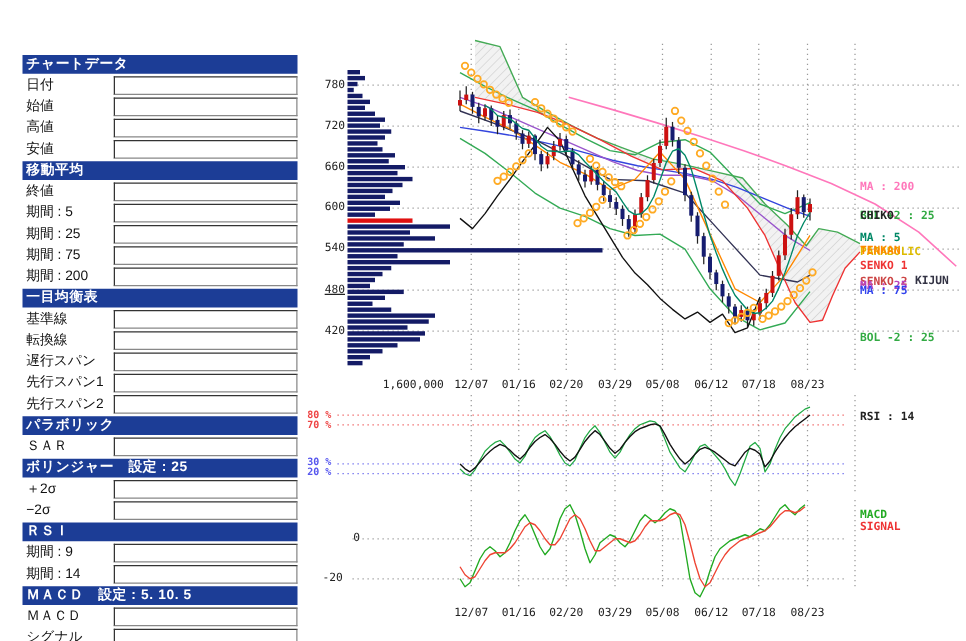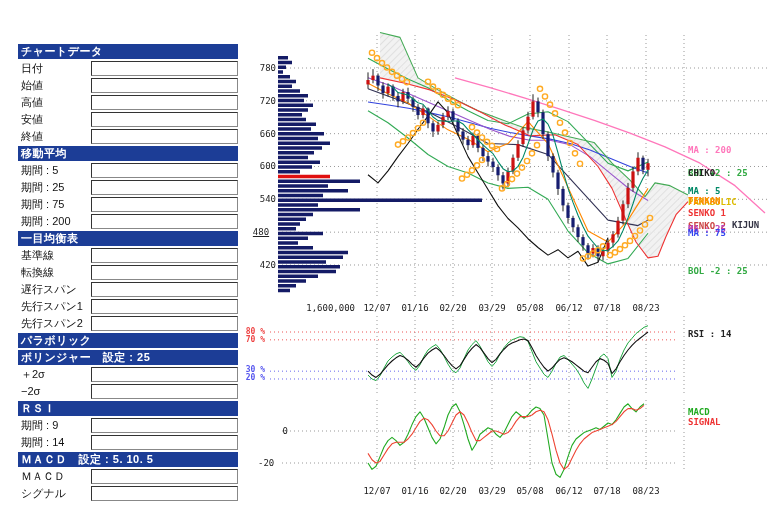--- a/index.html
+++ b/index.html
@@ -39,25 +39,25 @@
         <input style="">
       </div>
       <div class="srow field">
         <span class="lbl">高値</span>
         <input style="">
       </div>
       <div class="srow field">
         <span class="lbl">安値</span>
         <input style="">
       </div>
+      <div class="srow header">移動平均</div>
       <div class="srow field">
         <span class="lbl">終値</span>
         <input style="">
       </div>
-      <div class="srow header">移動平均</div>
       <div class="srow field">
         <span class="lbl">期間 : 5</span>
         <input style="">
       </div>
       <div class="srow field">
         <span class="lbl">期間 : 25</span>
         <input style="">
       </div>
       <div class="srow field">
         <span class="lbl">期間 : 75</span>
@@ -82,20 +82,24 @@
       </div>
       <div class="srow field">
         <span class="lbl">先行スパン1</span>
         <input style="">
       </div>
       <div class="srow field">
         <span class="lbl">先行スパン2</span>
         <input style="">
       </div>
       <div class="srow header">パラボリック</div>
+      <div class="srow field">
+        <span class="lbl">ＳＡＲ</span>
+        <input style="">
+      </div>
       <div class="srow header">ボリンジャー　設定 : 25</div>
       <div class="srow field">
         <span class="lbl">＋2σ</span>
         <input style="">
       </div>
       <div class="srow field">
         <span class="lbl">−2σ</span>
         <input style="">
       </div>
       <div class="srow header">ＲＳＩ</div>
@@ -409,21 +413,21 @@
       <polyline points="368,463 372,469.4 376,466.2 380,456.6 384,447 388,440.6 392,437.4 396,440.6 400,445.4 404,442.2 408,434.2 412,424.6 416,416.6 420,411.8 424,418.2 428,427.8 432,437.4 436,443.8 440,439 444,427.8 448,415 452,407 456,403.8 460,411.8 464,424.6 468,439 472,450.2 476,443.8 480,434.2 484,431 488,427.8 492,429.4 496,434.2 500,437.4 504,432.6 508,424.6 512,416.6 516,411.8 520,415 524,418.2 528,415 532,410.2 536,407 540,408.6 544,415 548,439 552,463 556,474.2 560,477.4 564,469.4 568,456.6 572,445.4 576,439 580,435.8 584,432.6 588,431 592,429.4 596,427.8 600,429.4 604,426.2 608,423 612,424.6 616,419.8 620,413.4 624,407 628,403.8 632,408.6 636,411.8 640,407 644,403.8" fill="none" stroke="#22aa22" stroke-width="1.1" stroke-linejoin="round"></polyline>
       <polyline points="368,453.4 372,459.8 376,463 380,461.4 384,455 388,448.6 392,443.8 396,442.2 400,442.2 404,442.2 408,439 412,434.2 416,427.8 420,421.4 424,418.2 428,419.8 432,424.6 436,431 440,435.8 444,435.8 448,431 452,423 456,415 460,411.8 464,415 468,423 472,432.6 476,440.6 480,440.6 484,437.4 488,434.2 492,431 496,431 500,432.6 504,434.2 508,432.6 512,427.8 516,421.4 520,416.6 524,416.6 528,416.6 532,415 536,411.8 540,410.2 544,411.8 548,419.8 552,434.2 556,450.2 560,463 564,469.4 568,466.2 572,458.2 576,450.2 580,443.8 584,439 588,435.8 592,432.6 596,431 600,429.4 604,427.8 608,426.2 612,424.6 616,421.4 620,416.6 624,411.8 628,408.6 632,408.6 636,410.2 640,408.6 644,405.4" fill="none" stroke="#ee4433" stroke-width="1.1" stroke-linejoin="round"></polyline>
     </svg>
 
 <div id="labels">
       <div class="clab tick" style="left: 246px; top: 63px; width: 30px; text-align: right;">780</div>
       <div class="clab tick" style="left: 246px; top: 95.832px; width: 30px; text-align: right;">720</div>
       <div class="clab tick" style="left: 246px; top: 128.664px; width: 30px; text-align: right;">660</div>
       <div class="clab tick" style="left: 246px; top: 161.496px; width: 30px; text-align: right;">600</div>
       <div class="clab tick" style="left: 246px; top: 194.328px; width: 30px; text-align: right;">540</div>
-      <div class="clab tick" style="left: 246px; top: 227.16px; width: 30px; text-align: center; text-decoration: underline;">480</div>
+      <div class="clab tick" style="left: 246px; top: 227.16px; width: 30px; text-align: right; text-decoration: underline;">480</div>
       <div class="clab tick" style="left: 246px; top: 259.992px; width: 30px; text-align: right;">420</div>
       <div class="clab tick" style="left: 360px; top: 303px; width: 34px; text-align: center;">12/07</div>
       <div class="clab tick" style="left: 398px; top: 303px; width: 34px; text-align: center;">01/16</div>
       <div class="clab tick" style="left: 436px; top: 303px; width: 34px; text-align: center;">02/20</div>
       <div class="clab tick" style="left: 475px; top: 303px; width: 34px; text-align: center;">03/29</div>
       <div class="clab tick" style="left: 513px; top: 303px; width: 34px; text-align: center;">05/08</div>
       <div class="clab tick" style="left: 552px; top: 303px; width: 34px; text-align: center;">06/12</div>
       <div class="clab tick" style="left: 590px; top: 303px; width: 34px; text-align: center;">07/18</div>
       <div class="clab tick" style="left: 629px; top: 303px; width: 34px; text-align: center;">08/23</div>
       <div class="clab tick" style="left: 360px; top: 486px; width: 34px; text-align: center;">12/07</div>

